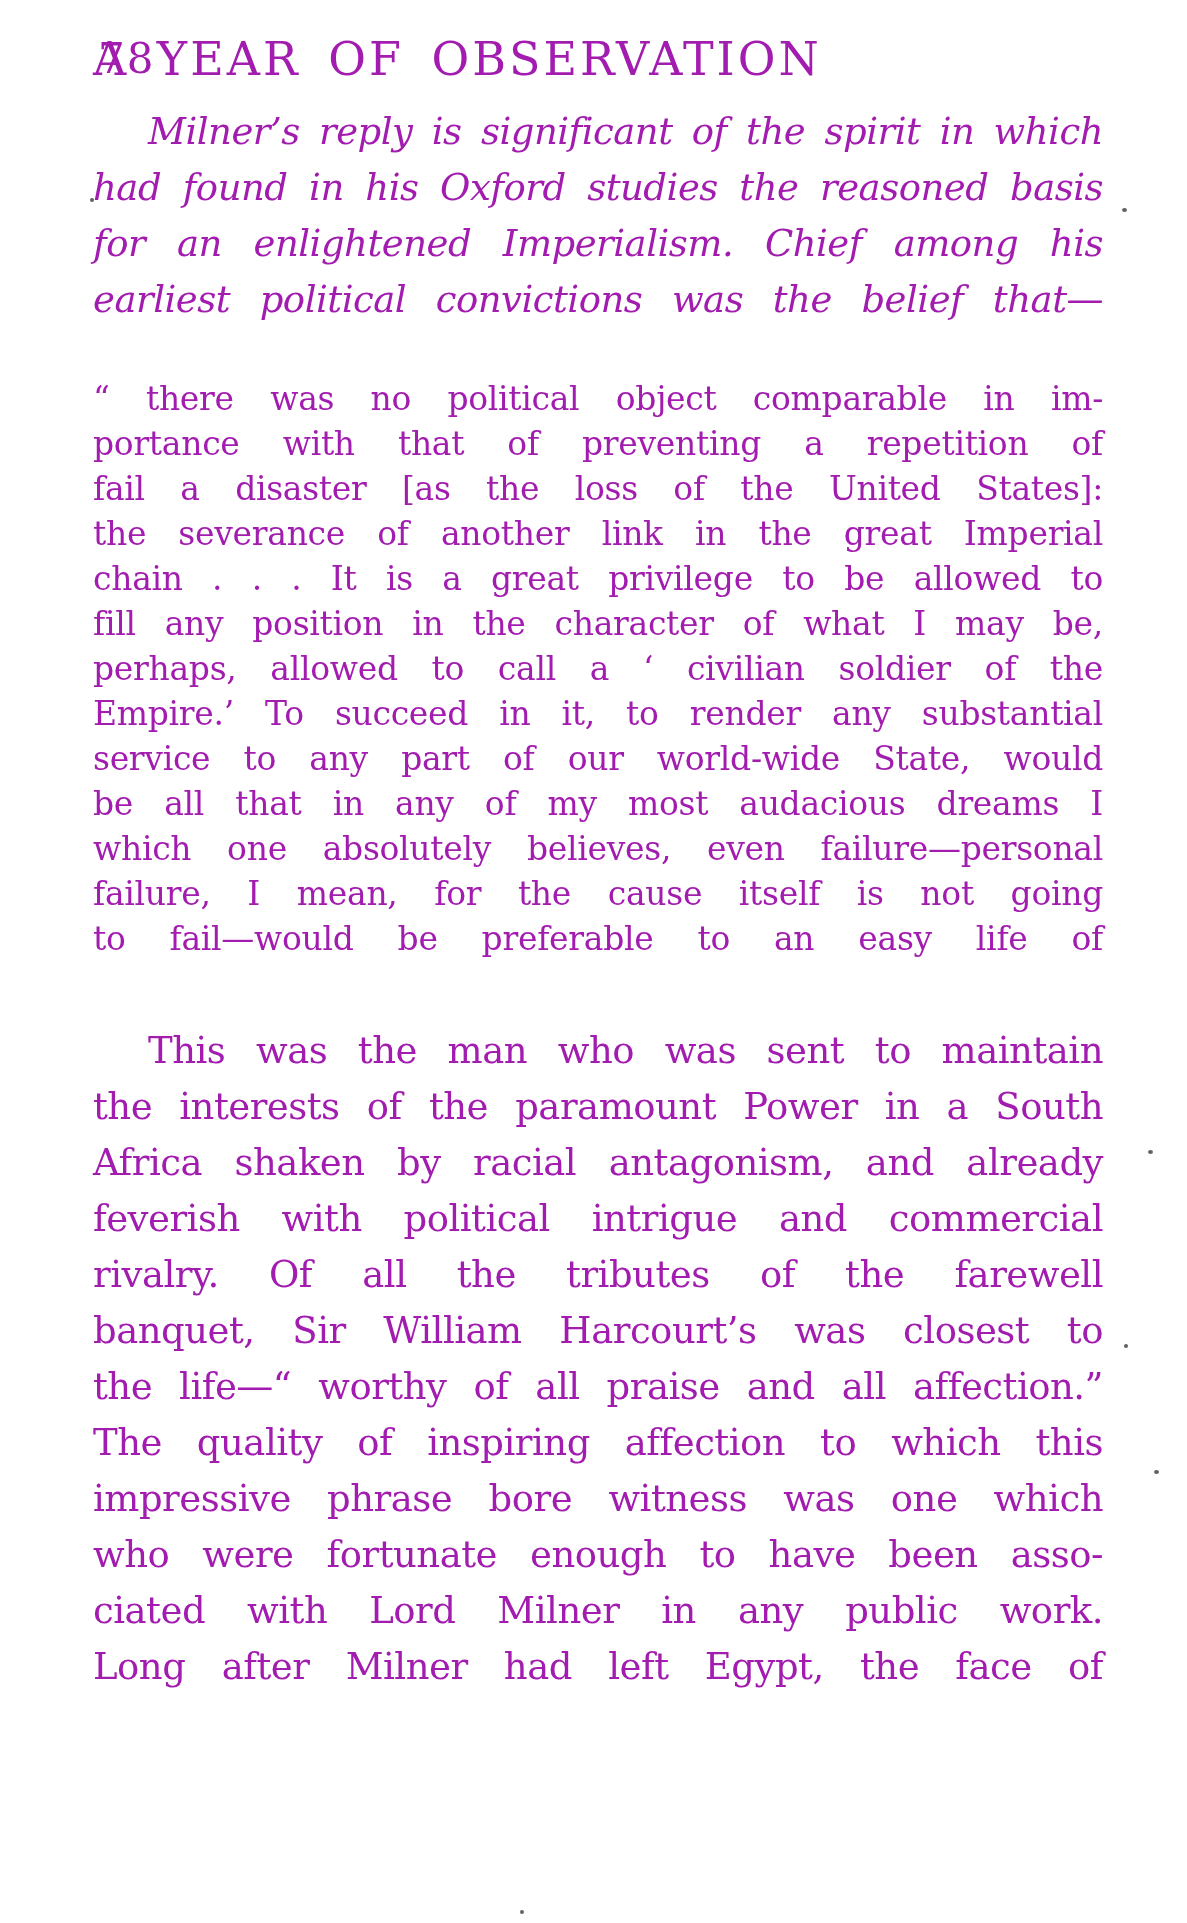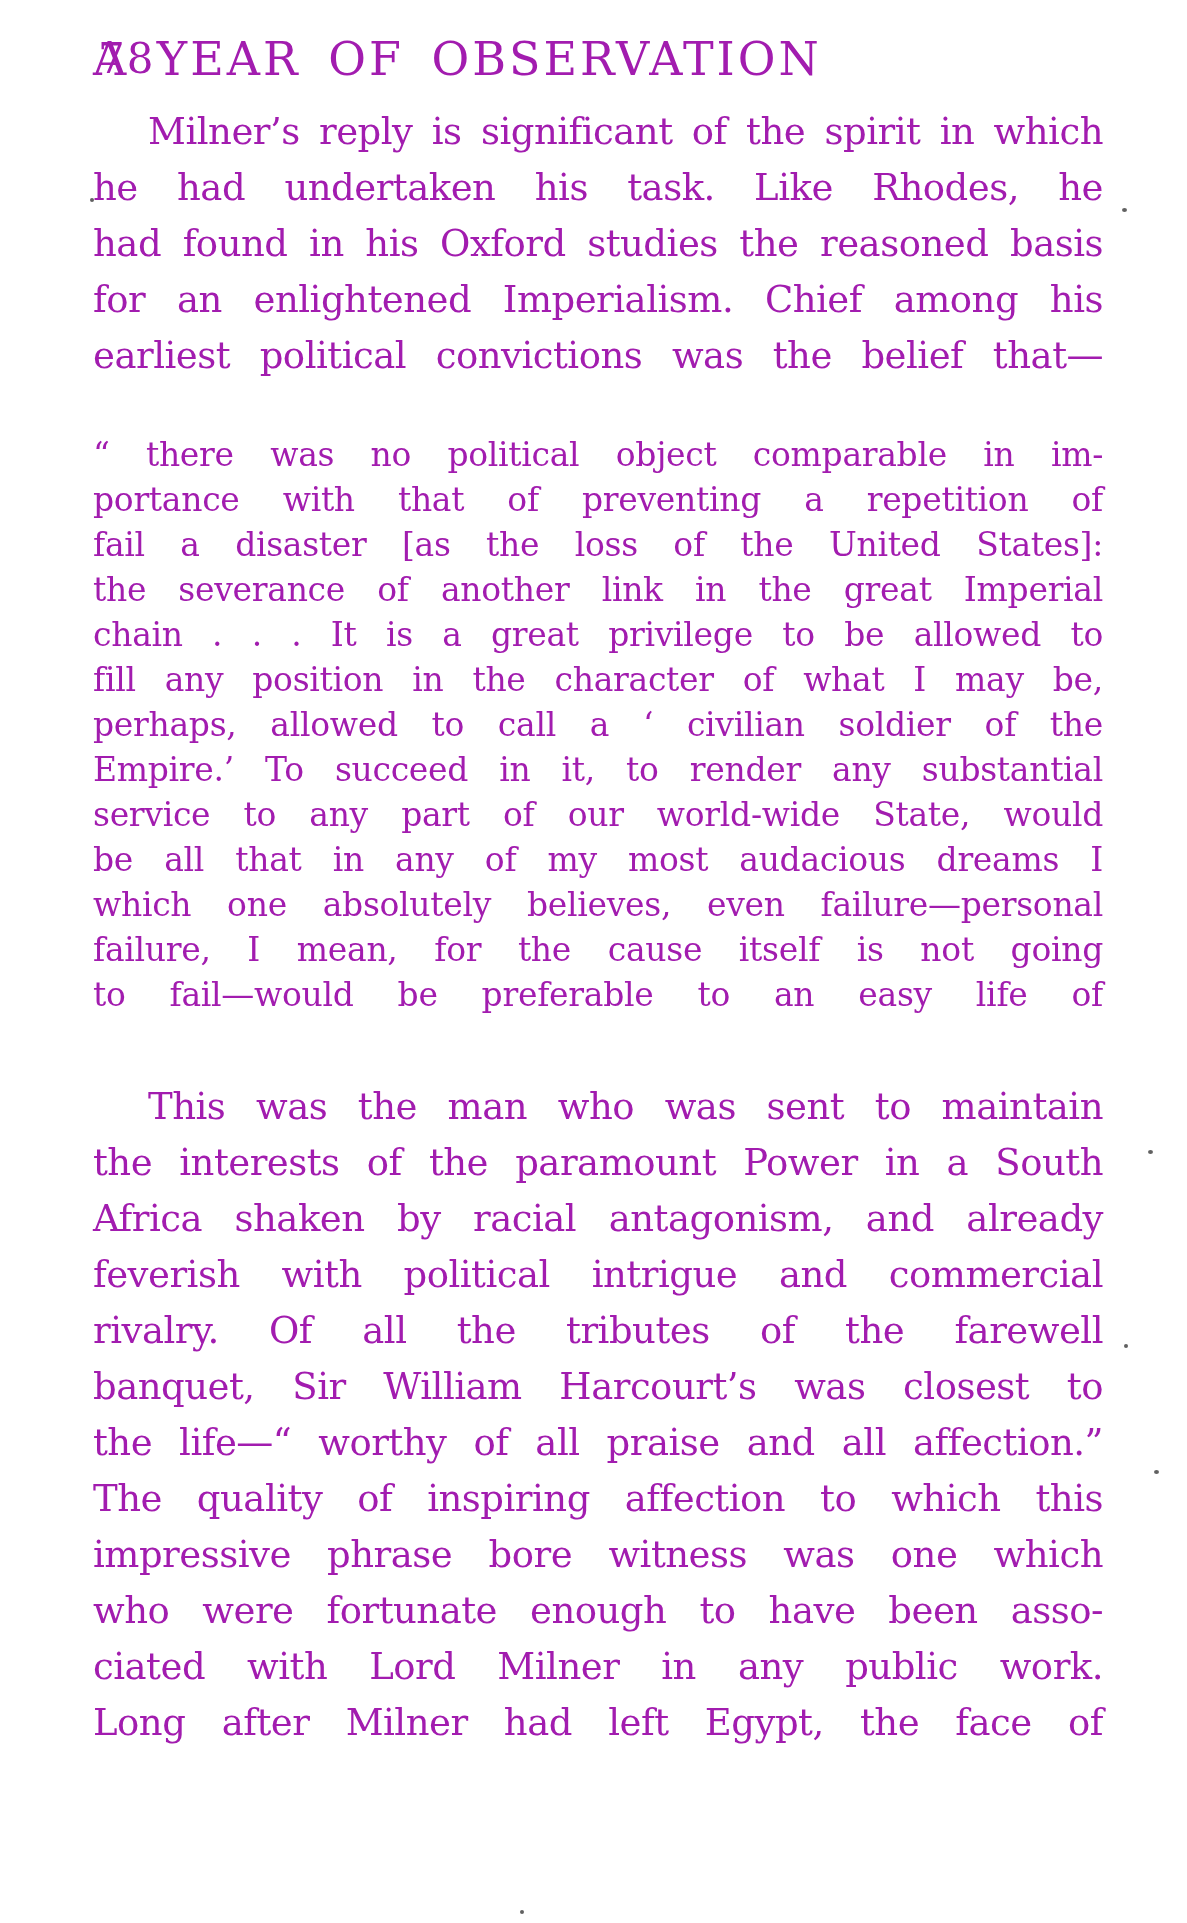--- a/index.html
+++ b/index.html
@@ -53,42 +53,41 @@
   .body-text .line {
     font-size: 37px;
     line-height: 56px;
     letter-spacing: -0.5px;
   }
   .quote-text .line {
     font-size: 33px;
     line-height: 45px;
     letter-spacing: -0.3px;
   }
-  .block-paragraph-1 { margin-top: 104px; }
+  .block-paragraph-1 { margin-top: 104px; font-style: italic; }
   .block-quote       { margin-top: 48px; }
   .block-paragraph-2 { margin-top: 62px; }
   .speck {
     position: absolute;
     background: #3a3a3a;
     border-radius: 50%;
     opacity: 0.8;
   }
 </style>
 </head>
 <body>
 
 <div class="page">
   <div class="header">
     <span class="pagenum">78</span>
     <div class="running-title">A YEAR OF OBSERVATION</div>
   </div>
   <main class="text-block">
       <div class="block body-text block-paragraph-1">
         <div class="line indent">Milner’s reply is significant of the spirit in which</div>
-        <div class="line">he had undertaken his task. Like Rhodes, he</div>
         <div class="line">had found in his Oxford studies the reasoned basis</div>
         <div class="line">for an enlightened Imperialism. Chief among his</div>
         <div class="line">earliest political convictions was the belief that—</div>
       </div>
       <div class="block quote-text block-quote">
         <div class="line">“ there was no political object comparable in im-</div>
         <div class="line">portance with that of preventing a repetition of</div>
         <div class="line">fail a disaster [as the loss of the United States]:</div>
         <div class="line">the severance of another link in the great Imperial</div>
         <div class="line">chain . . . It is a great privilege to be allowed to</div>

